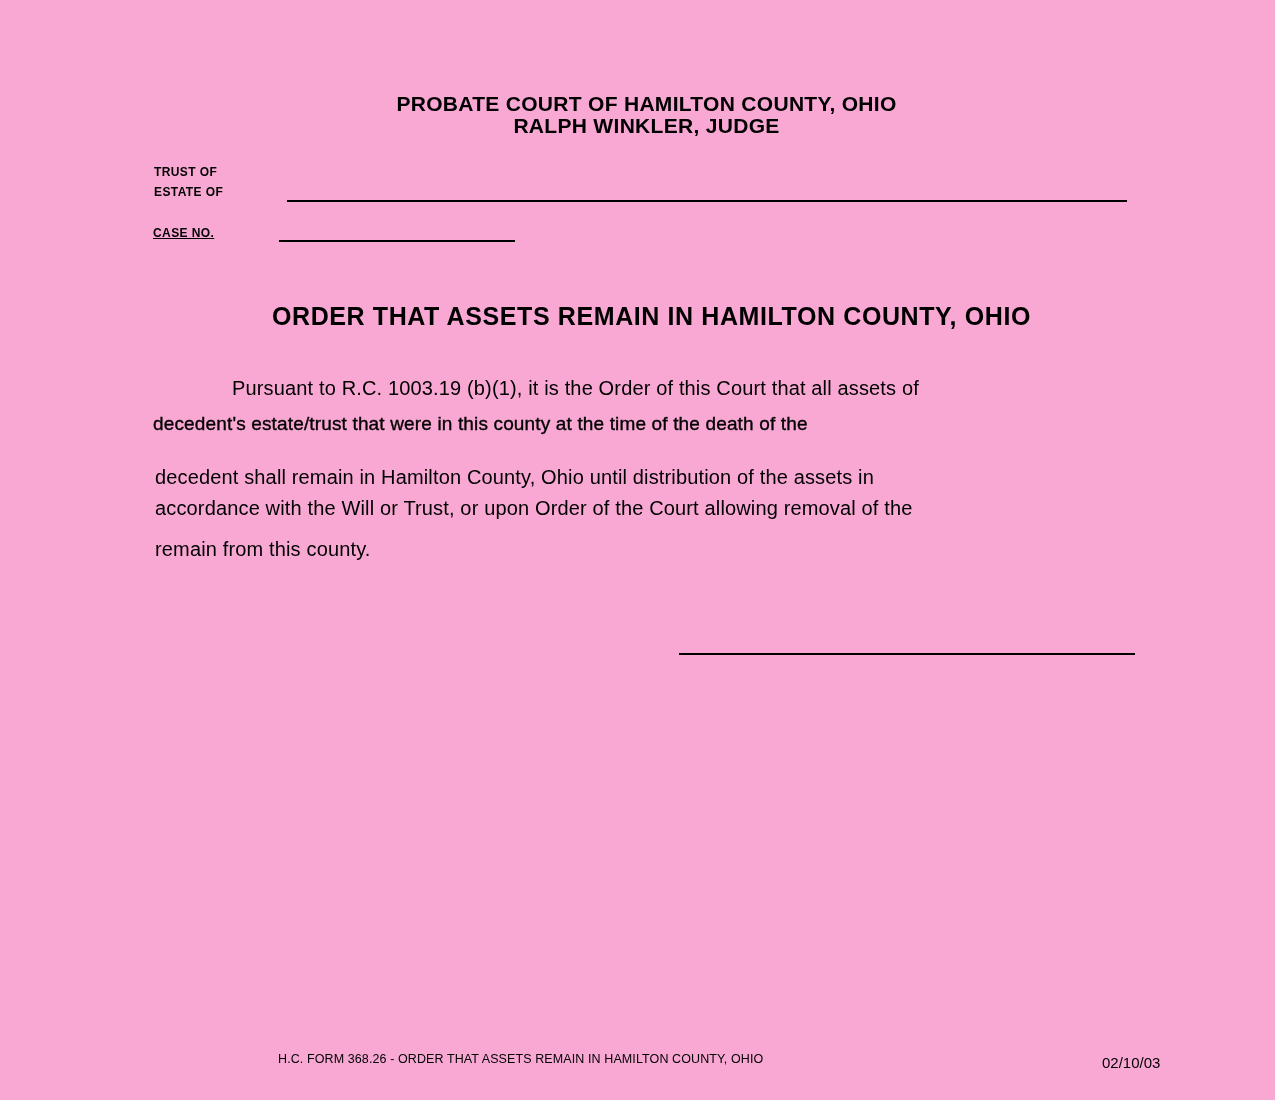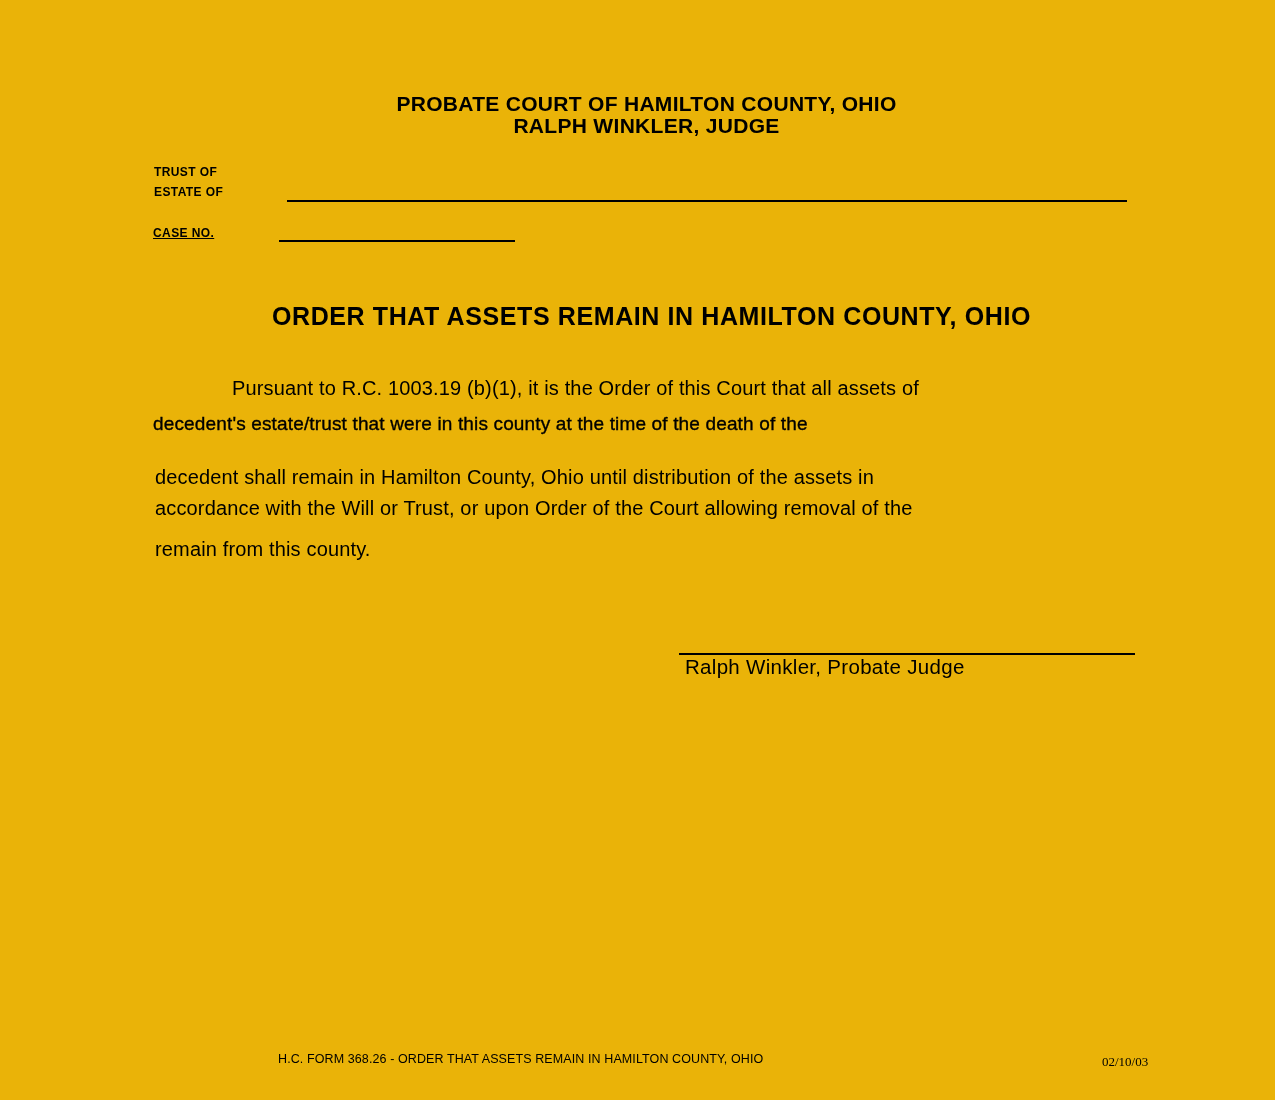--- a/index.html
+++ b/index.html
@@ -14,21 +14,21 @@
       overflow: hidden;
       color: #000000;
       font-family: "Liberation Sans", sans-serif;
     }
     .page {
       position: absolute;
       left: 0;
       top: 0;
       width: 1275px;
       height: 1100px;
-      background: #eab308;
+      background: #f9a8d4;
     }
     .header {
       position: absolute;
       left: 0;
       width: 1275px;
       text-align: center;
       font-weight: bold;
       font-size: 21px;
       letter-spacing: 0.3px;
     }
@@ -95,22 +95,21 @@
       position: absolute;
       left: 278px;
       top: 1052px;
       font-size: 12.5px;
       letter-spacing: 0.1px;
     }
     .footer-date {
       position: absolute;
       left: 1102px;
       top: 1054px;
-      font-size: 13px;
-      font-family: Liberation Serif, serif;
+      font-size: 15px;
     }
   </style>
 </head>
 <body>
 
 <div class="page">
 
   <div class="header">
     <div class="line1">PROBATE COURT OF HAMILTON COUNTY, OHIO</div>
     <div class="line2">RALPH WINKLER, JUDGE</div>
@@ -127,18 +126,17 @@
 
   <div>
     <div class="body-line bl1">Pursuant to R.C. 1003.19 (b)(1), it is the Order of this Court that all assets of</div>
     <div class="body-line bl2">decedent's estate/trust that were in this county at the time of the death of the</div>
     <div class="body-line bl3">decedent shall remain in Hamilton County, Ohio until distribution of the assets in</div>
     <div class="body-line bl4">accordance with the Will or Trust, or upon Order of the Court allowing removal of the</div>
     <div class="body-line bl5">remain from this county.</div>
   </div>
 
   <div class="sig-line"></div>
-  <div class="sig-name">Ralph Winkler, Probate Judge</div>
 
   <div class="footer-form">H.C. FORM 368.26 - ORDER THAT ASSETS REMAIN IN HAMILTON COUNTY, OHIO</div>
   <div class="footer-date">02/10/03</div>
 
 </div>
 
 </body></html>

